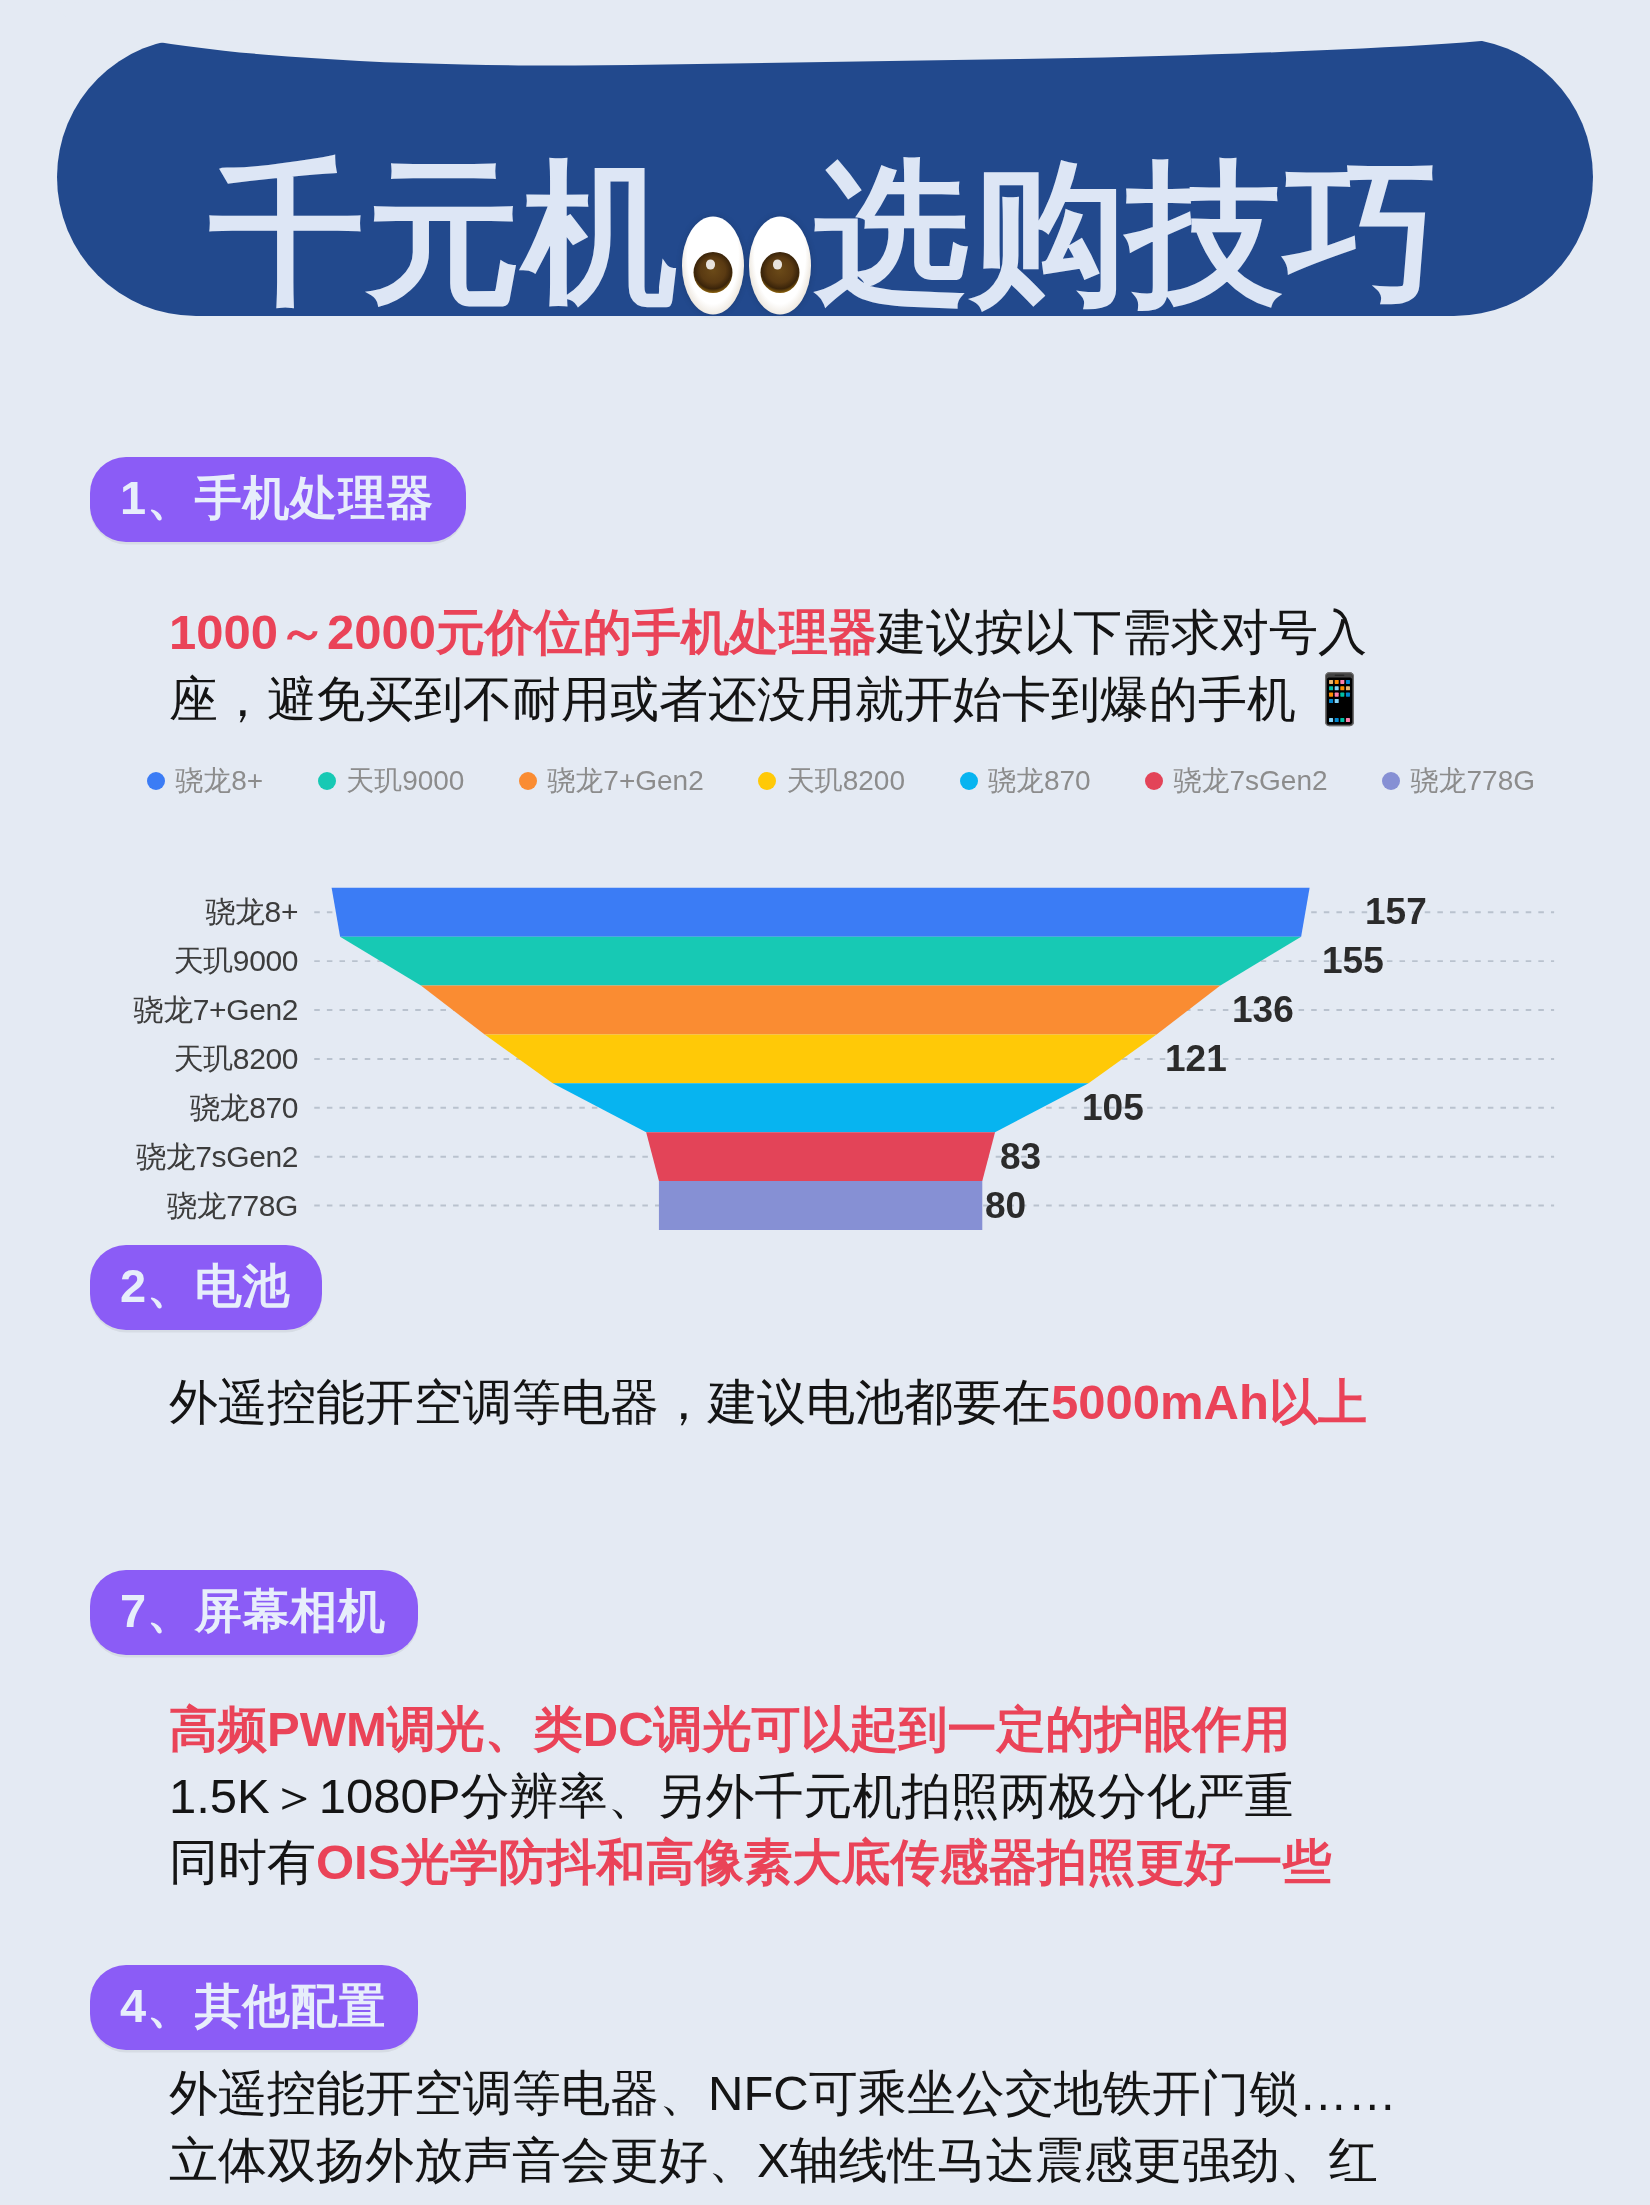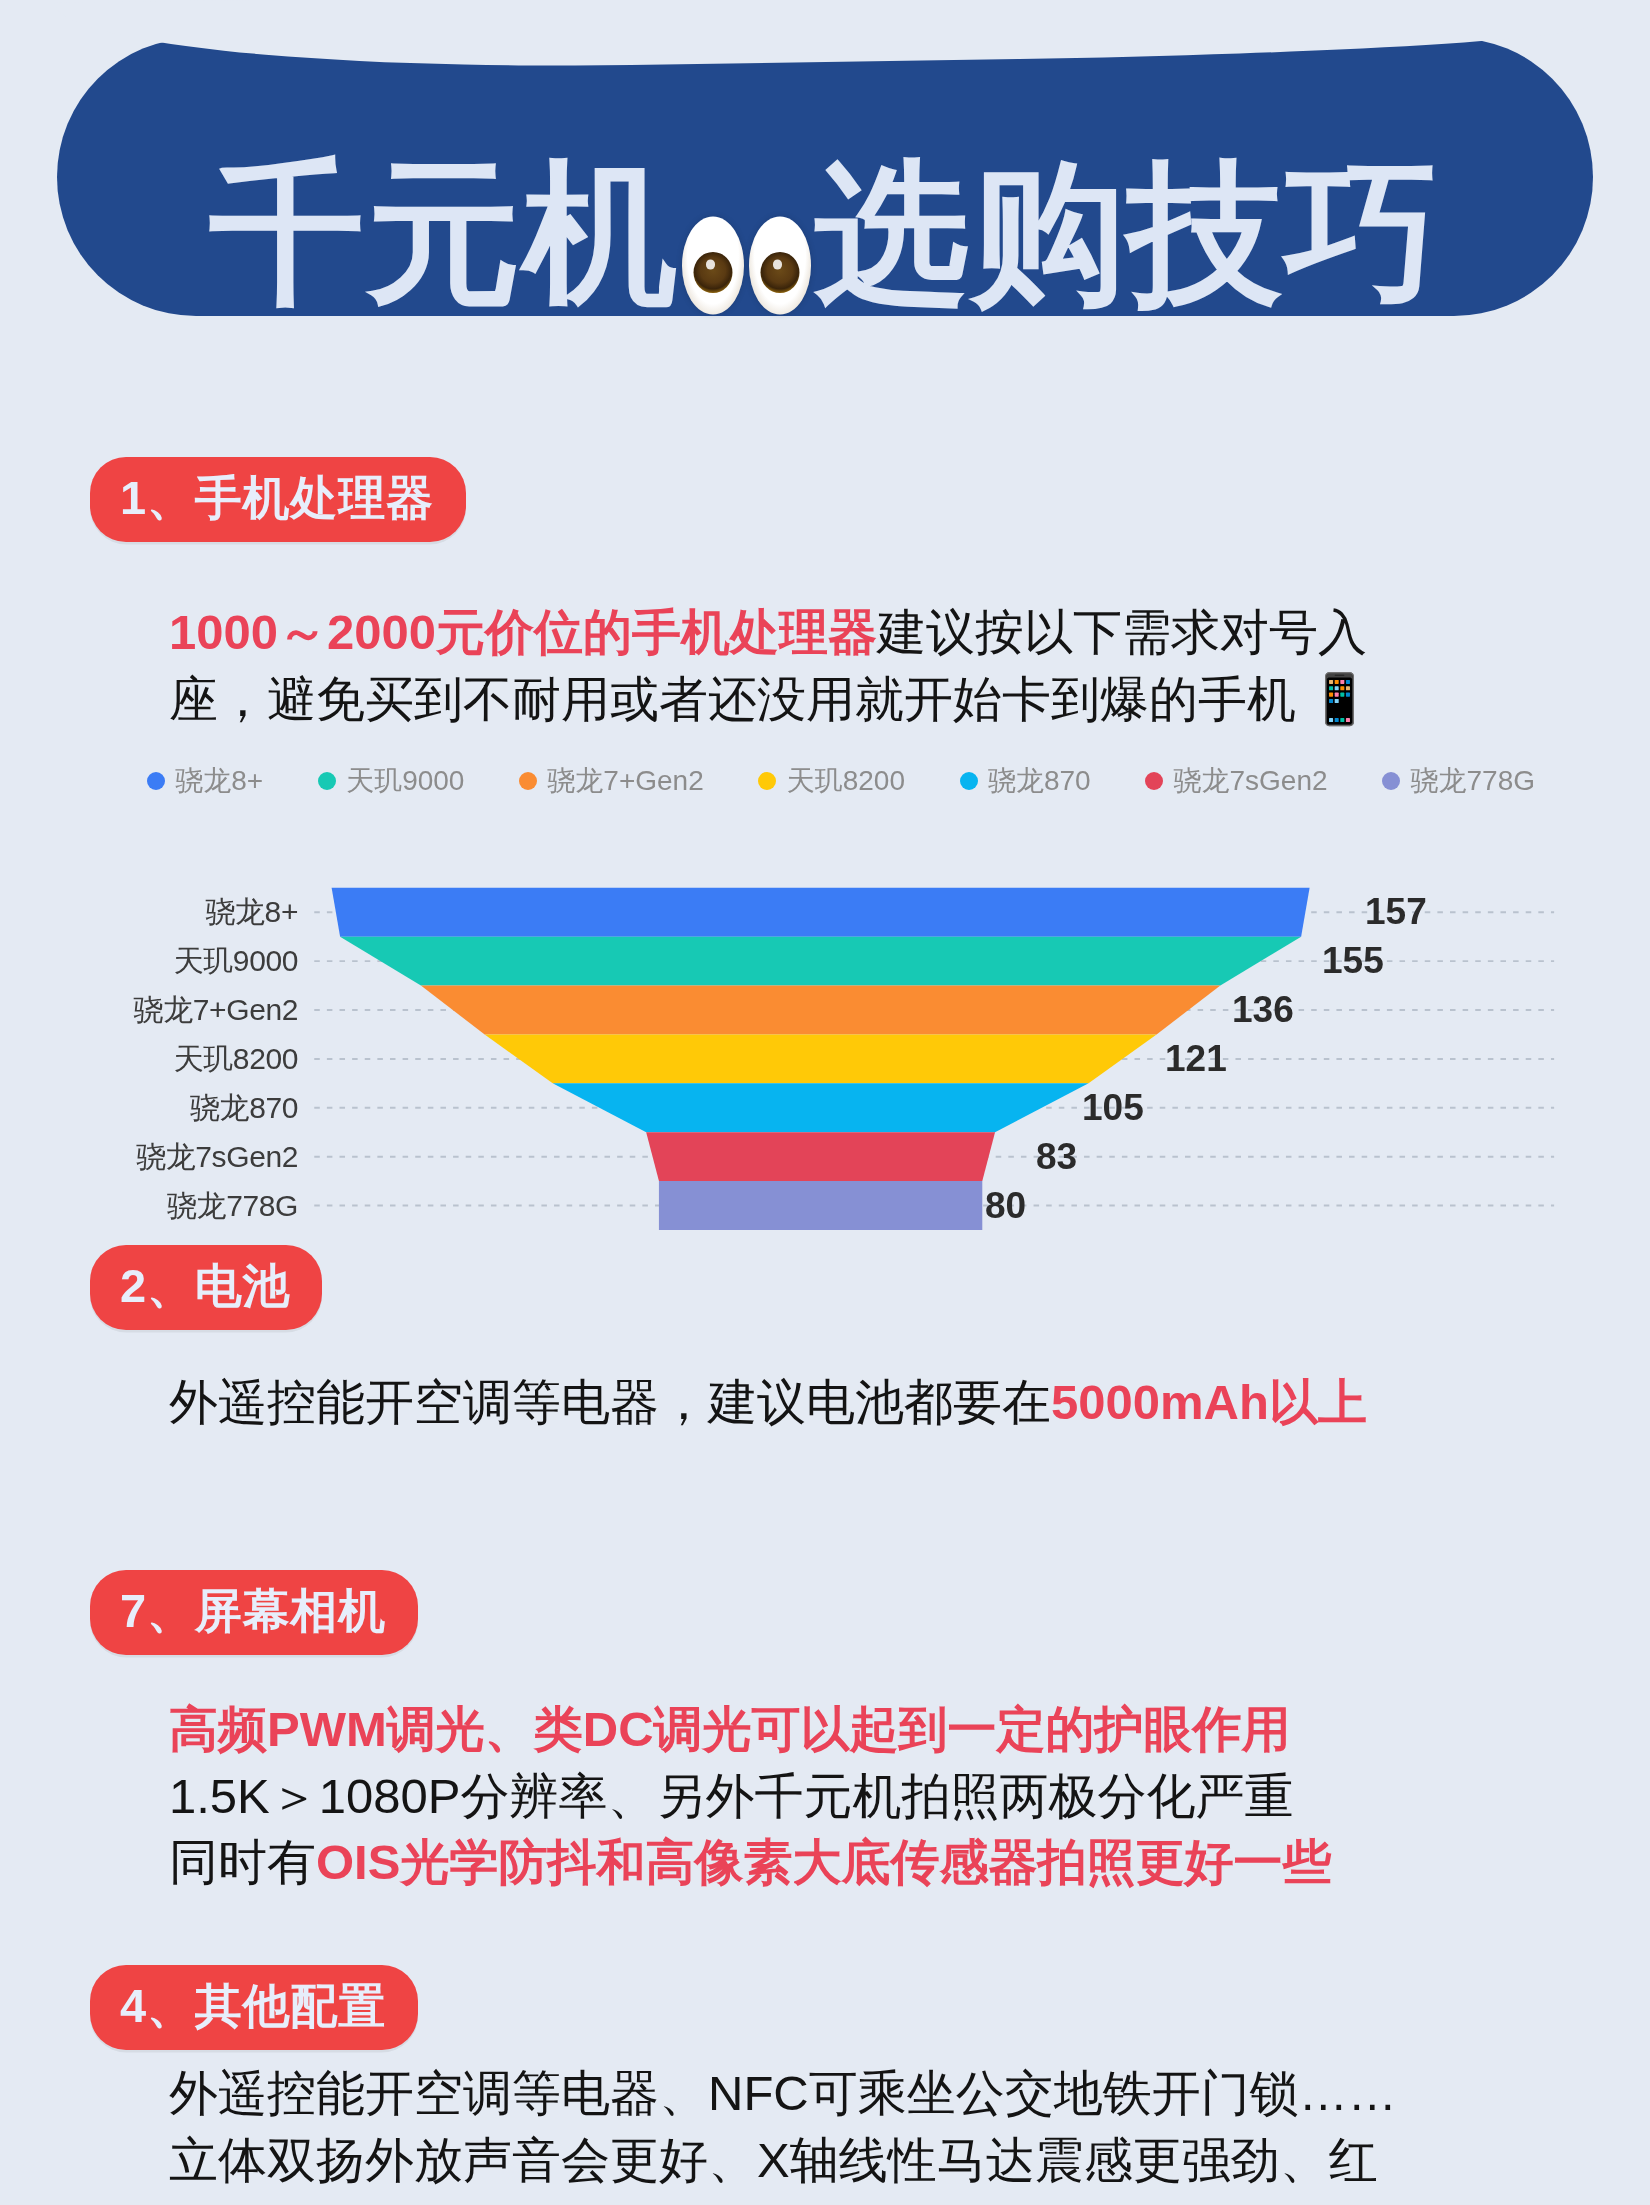--- a/index.html
+++ b/index.html
@@ -75,21 +75,21 @@
     left:38%;top:44%;
     width:9.5px;height:9.5px;
     border-radius:50%;
     background:#ffffff;
     opacity:.85;
   }
 
   
   .pill{
     position:absolute;
-    background:#ef4444;
+    background:#8b5cf6;
     color:#e7eefb;
     border-radius:36px;
     font-size:47px;
     font-weight:bold;
     letter-spacing:0.8px;
     padding:14px 32px 17.4px 30px;
     white-space:nowrap;
     line-height:1.15;
     box-shadow:0 2.4px 0 rgba(0,0,0,.06);
   }
@@ -262,21 +262,21 @@
     <div class="chart-label" style="top:270px;">骁龙7sGen2</div>
     <div class="chart-label" style="top:319px;">骁龙778G</div>
   </div>
 
   <div class="chart-values">
     <div class="chart-value" style="left:1270px; top:25px;">157</div>
     <div class="chart-value" style="left:1227px; top:74px;">155</div>
     <div class="chart-value" style="left:1137px; top:123px;">136</div>
     <div class="chart-value" style="left:1070px; top:172px;">121</div>
     <div class="chart-value" style="left:987px; top:221px;">105</div>
-    <div class="chart-value" style="left:905px; top:270px;margin-left:36px;">83</div>
+    <div class="chart-value" style="left:905px; top:270px;">83</div>
     <div class="chart-value" style="left:890px; top:319px;">80</div>
   </div>
 </div>
 
 <div class="pill" style="left:90px; top:1245px;">2、电池</div>
 
 <div class="para" style="left:169px; top:1369px;">
   <span class="pline"><span>外遥控能开空调等电器，建议电池都要在</span><span class="hl">5000mAh以上</span></span>
 </div>
 

